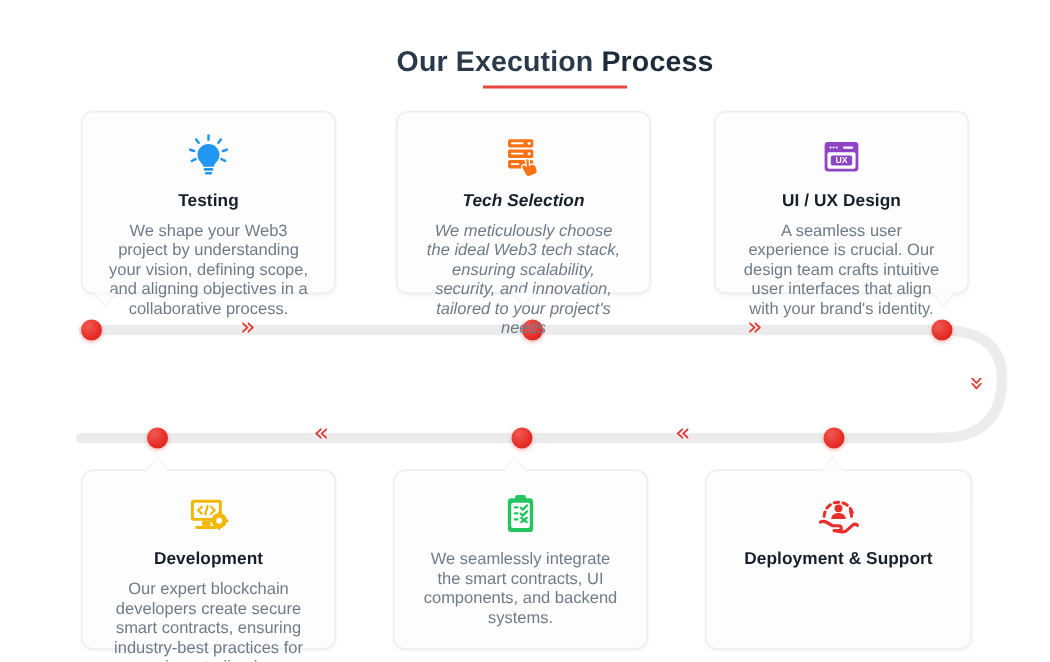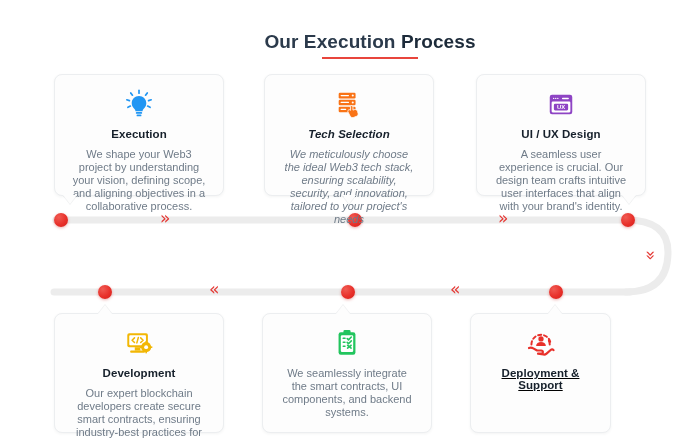--- a/index.html
+++ b/index.html
@@ -114,21 +114,21 @@
   .card.t3 { left: 476px; }
   
   .card.t1 .tail-down { left: 8px; margin-left: 0; }
   .card.t2 .tail-down { left: 50%; margin-left: -7px; }
   .card.t3 .tail-down { left: 152px; margin-left: -7px; }
 
   
   .card.bottom { top: 313px; width: 170px; height: 120px; }
   .card.b1 { left: 54px; }
   .card.b2 { left: 262px; }
-  .card.b3 { left: 470px; width: 141px; text-decoration: underline; }
+  .card.b3 { left: 470px; width: 178px; }
   .card.b1 .tail-up { left: 50px; margin-left: -7px; }
   .card.b2 .tail-up { left: 80px; margin-left: -7px; }
   .card.b3 .tail-up { left: 84px; margin-left: -7px; }
 
   
   .timeline-svg {
     position: absolute;
     top: 0; left: 0;
     width: 700px; height: 441px;
     pointer-events: none;
@@ -200,21 +200,21 @@
           <line x1="3" y1="11.5" x2="5.8" y2="12.4"></line>
           <line x1="29" y1="11.5" x2="26.2" y2="12.4"></line>
           <line x1="4.2" y1="19.5" x2="6.8" y2="18.2"></line>
           <line x1="27.8" y1="19.5" x2="25.2" y2="18.2"></line>
         </g>
         <path d="M16 7.5 c-4.4 0-7.8 3.4-7.8 7.6 0 3.1 1.8 4.9 3 6.2 0.7 0.8 1 1.5 1 2.3 h7.6 c0-0.8 0.3-1.5 1-2.3 1.2-1.3 3-3.1 3-6.2 0-4.2-3.4-7.6-7.8-7.6 z" fill="#2196f3"></path>
         <rect x="12.6" y="24.6" width="6.8" height="1.9" rx="0.9" fill="#2196f3"></rect>
         <rect x="13.4" y="27.3" width="5.2" height="1.8" rx="0.9" fill="#2196f3"></rect>
       </svg>
     </div>
-    <div class="card-title">Execution</div>
+    <div class="card-title">Testing</div>
     <div class="card-desc">We shape your Web3 project by understanding your vision, defining scope, and aligning objectives in a collaborative process.</div>
     <div class="tail-down"></div>
   </div>
 
   <div class="card top t2">
     <div class="icon-box">
       <svg width="30" height="30" viewBox="0 0 32 32" aria-hidden="true">
         <g fill="#f97316">
           <rect x="5" y="4" width="18" height="6" rx="1.3"></rect>
           <rect x="5" y="11.4" width="18" height="6" rx="1.3"></rect>

